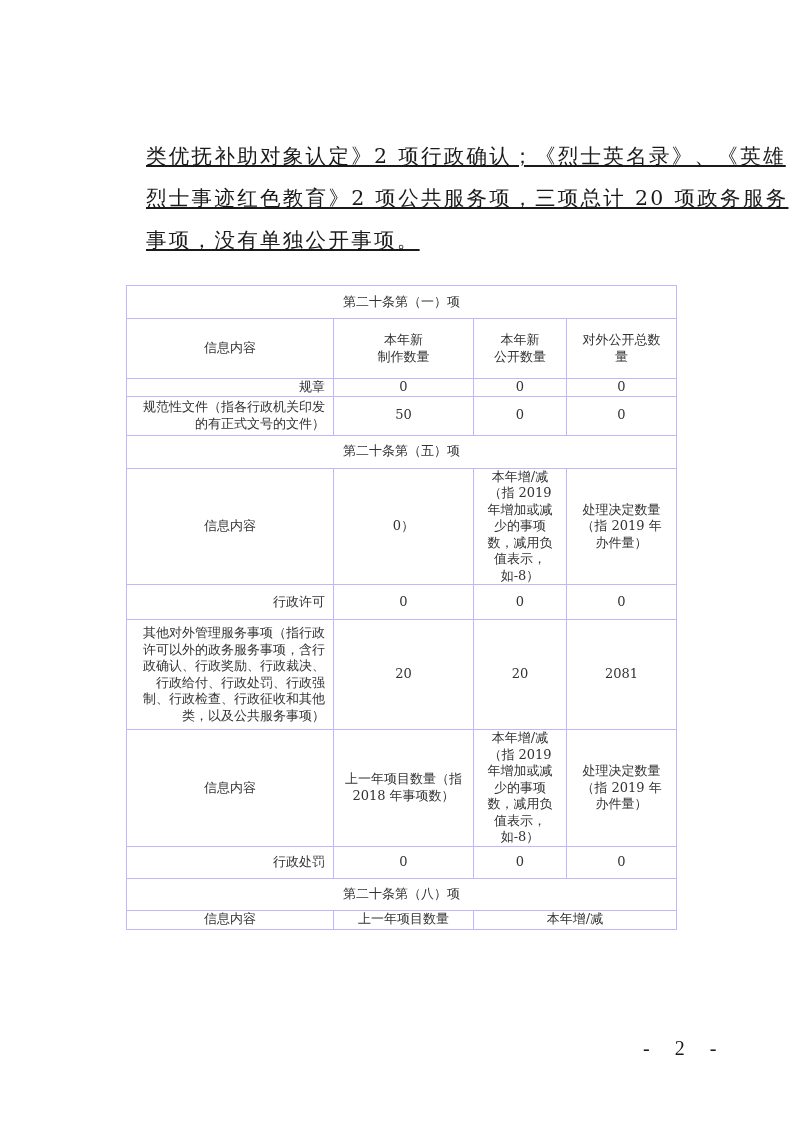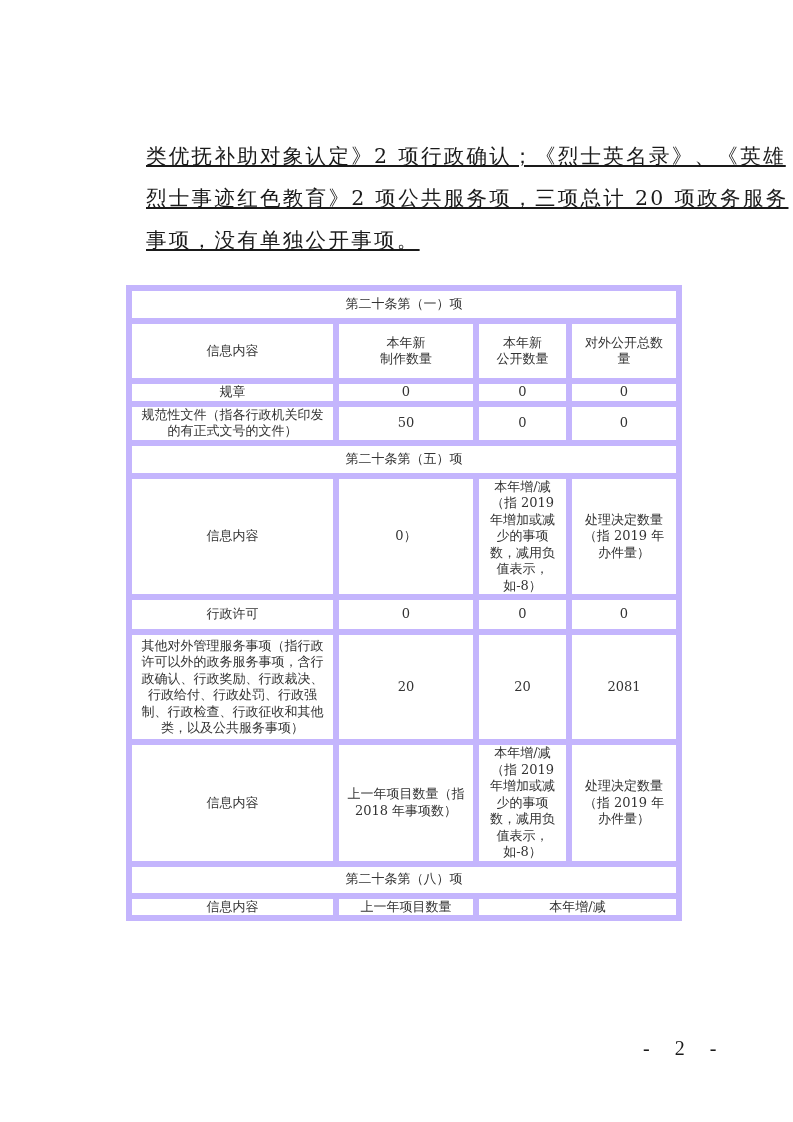--- a/index.html
+++ b/index.html
@@ -3,23 +3,23 @@
 <meta charset="utf-8">
 <style>
   html, body { margin: 0; padding: 0; background: #ffffff; }
   body { width: 793px; height: 1122px; position: relative; overflow: hidden;
          font-family: "DejaVu Serif", "Liberation Serif", serif; color: #1a1a1a; }
   .para { position: absolute; left: 146px; width: 560px; font-size: 20.5px; line-height: 42px;
           letter-spacing: 2.3px; }
   .para div { white-space: nowrap; height: 42px; text-decoration: underline; }
   table.info { position: absolute; left: 126px; top: 285px; width: 550px;
                border-collapse: collapse; table-layout: fixed; font-size: 13px; }
-  table.info td { border: 6px solid #c4b5fd; padding: 0 8px; text-align: center; vertical-align: middle;
+  table.info td { border: 1px solid #c4b5fd; padding: 0 8px; text-align: center; vertical-align: middle;
                   line-height: 16.5px; color: #333; }
-  table.info td.left { text-align: center; padding-left: 8px; margin-top: 41px; }
+  table.info td.left { text-align: right; padding-left: 8px; margin-top: 41px; }
   table.info td.section { color: #333; }
   .page-num { position: absolute; left: 643px; top: 1037px; font-size: 20px; letter-spacing: 10px;
               font-family: "Liberation Serif", serif; }
 </style>
 </head>
 <body>
 
 <div class="para" style="top:135px;">
   <div>类优抚补助对象认定》2 项行政确认；《烈士英名录》、《英雄</div>
   <div>烈士事迹红色教育》2 项公共服务项，三项总计 20 项政务服务</div>
@@ -78,20 +78,26 @@
     <td>20</td>
     <td>2081</td>
   </tr>
 
   <tr style="height:110px">
     <td>信息内容</td>
     <td>上一年项目数量（指 2018 年事项数）</td>
     <td>本年增/减（指 2019 年增加或减少的事项数，减用负值表示，如-8）</td>
     <td>处理决定数量（指 2019 年办件量）</td>
   </tr>
+  <tr style="height:32px">
+    <td class="left">行政处罚</td>
+    <td>0</td>
+    <td>0</td>
+    <td>0</td>
+  </tr>
 
   <tr style="height:32px">
     <td colspan="4" class="section">第二十条第（八）项</td>
   </tr>
   <tr style="height:19px">
     <td>信息内容</td>
     <td>上一年项目数量</td>
     <td colspan="2">本年增/减</td>
   </tr>
 </tbody>

